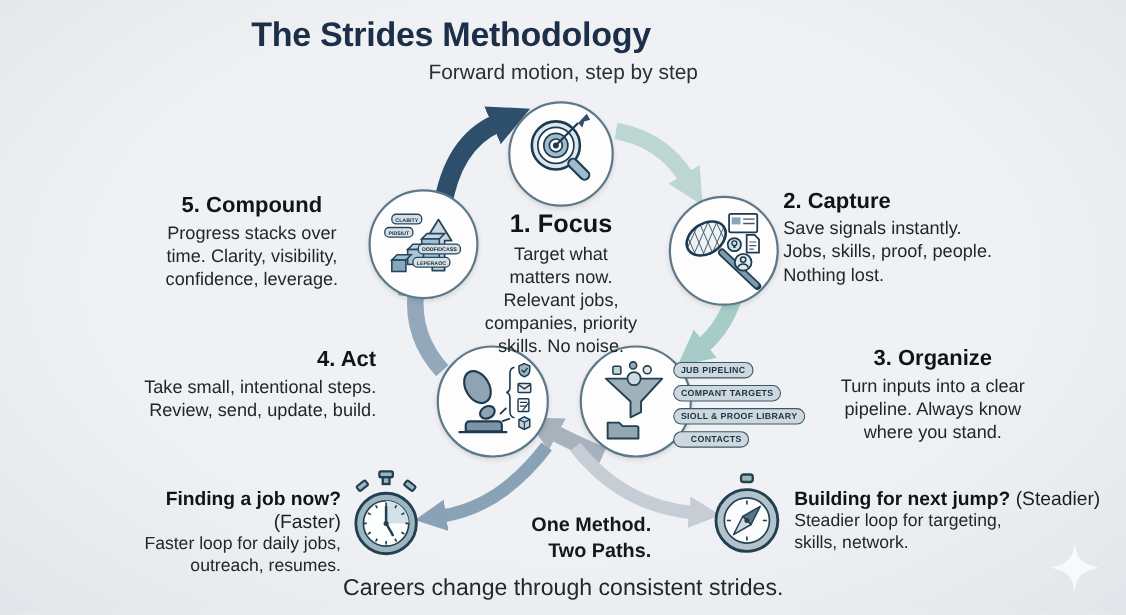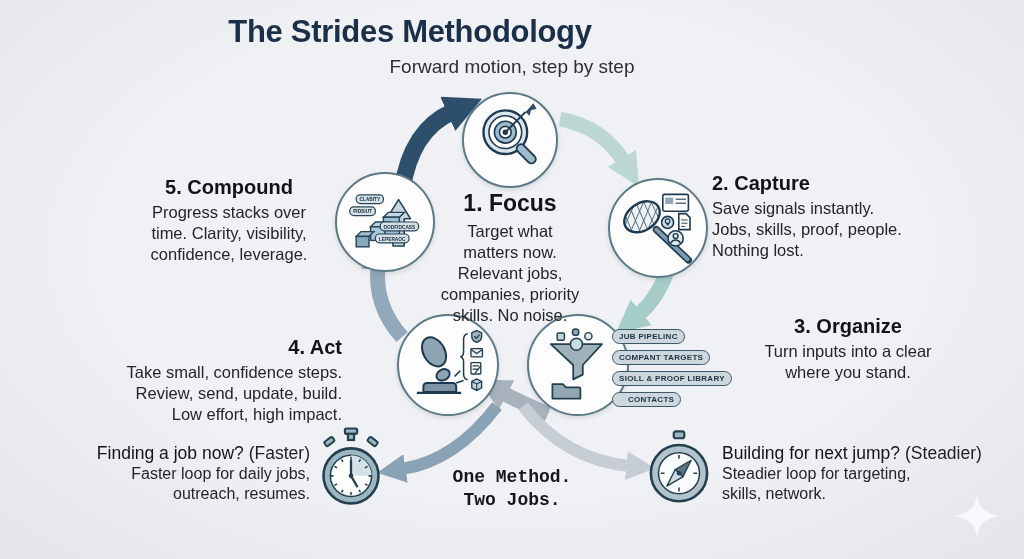--- a/index.html
+++ b/index.html
@@ -23,36 +23,36 @@
   
   #arrows{position:absolute;left:0;top:0;z-index:1;}
   
   .step{position:absolute;z-index:4;color:#22262b;}
   .step-title{font-weight:bold;color:#101419;font-size:20px;margin-bottom:3px;}
   .step-line{font-size:16.5px;line-height:1.27;}
   #txt-focus{left:390px;top:190px;width:240px;text-align:center;}
   #txt-focus .step-title{font-size:23px;margin-bottom:4px;}
   #txt-capture{left:712px;top:172px;width:276px;text-align:left;}
   #txt-organize{left:708px;top:315px;width:280px;text-align:center;}
-  #txt-act{left:112px;top:316px;width:230px;text-align:right;margin-top:20px;}
+  #txt-act{left:112px;top:316px;width:230px;text-align:right;}
   #txt-compound{left:138px;top:176px;width:182px;text-align:center;}
   
   .pill{position:absolute;left:612px;z-index:3;display:inline-block;white-space:nowrap;
         font-size:8px;font-weight:bold;letter-spacing:.3px;color:#1c323f;
         background:#cdd8de;border:1.5px solid #3c5868;border-radius:8px;padding:2px 6px;text-align:right;}
   #pill-0{top:329px;} #pill-1{top:350px;} #pill-2{top:371px;} #pill-3{top:392px;padding-left:15px;}
   
   .path-block{position:absolute;z-index:4;color:#22262b;}
   .path-title{font-size:17.5px;color:#101419;}
-  .path-title .q{font-weight:normal;margin-top:46px;}
+  .path-title .q{font-weight:bold;margin-top:46px;}
   .path-title .mode{font-weight:normal;margin-left:5px;color:#1b1f24;}
   .path-line{font-size:16px;line-height:1.26;}
   #blk-faster{left:88px;top:443px;width:222px;text-align:right;}
   #blk-steadier{left:722px;top:443px;width:292px;text-align:left;}
-  #blk-center{left:432px;top:466px;width:160px;text-align:center;z-index:4;position:absolute;font-family:Liberation Mono, monospace;}
+  #blk-center{left:432px;top:466px;width:160px;text-align:right;z-index:4;position:absolute;}
   .center-line{font-size:18px;font-weight:bold;color:#14171c;line-height:1.3;}
   .path-icon{position:absolute;z-index:2;}
   #icon-stopwatch{left:312px;top:427px;}
   #icon-compass{left:641px;top:429px;}
   
   .footer{position:absolute;top:523px;left:0;width:1024px;text-align:center;
           font-size:21px;color:#23272c;z-index:4;}
   #sparkle{position:absolute;left:955px;top:494px;z-index:1;}
 </style>
 </head>
@@ -209,28 +209,28 @@
   <div class="step" id="txt-capture">
     <div class="step-title">2. Capture</div>
     <div class="step-line">Save signals instantly.</div>
     <div class="step-line">Jobs, skills, proof, people.</div>
     <div class="step-line">Nothing lost.</div>
   </div>
 
   <div class="step" id="txt-organize">
     <div class="step-title">3. Organize</div>
     <div class="step-line">Turn inputs into a clear</div>
+    <div class="step-line">pipeline. Always know</div>
     <div class="step-line">where you stand.</div>
   </div>
 
   <div class="step" id="txt-act">
     <div class="step-title">4. Act</div>
-    <div class="step-line">Take small, confidence steps.</div>
+    <div class="step-line">Take small, intentional steps.</div>
     <div class="step-line">Review, send, update, build.</div>
-    <div class="step-line">Low effort, high impact.</div>
   </div>
 
   <div class="step" id="txt-compound">
     <div class="step-title">5. Compound</div>
     <div class="step-line">Progress stacks over</div>
     <div class="step-line">time. Clarity, visibility,</div>
     <div class="step-line">confidence, leverage.</div>
   </div>
 
   <div class="path-block" id="blk-faster">
@@ -251,21 +251,21 @@
       <circle cx="50" cy="64" r="27" fill="#fdfefe" stroke="#24404f" stroke-width="2"></circle>
       <path d="M50 64 L50 37 A27 27 0 0 1 77 64 Z" fill="#d3e2e8"></path>
       <path d="M50 39 L50 43 M62.5 42.4 L60.5 45.8 M71.7 51.5 L68.2 53.5 M77 64 L73 64 M71.7 76.5 L68.2 74.5 M62.5 85.7 L60.5 82.2 M50 89 L50 85 M37.5 85.7 L39.5 82.2 M28.3 76.5 L31.8 74.5 M23 64 L27 64 M28.3 51.5 L31.8 53.5 M37.5 42.4 L39.5 45.8" stroke="#24404f" stroke-width="2" fill="none"></path>
       <path d="M50 64 L50 44 M50 64 L58 77.8" stroke="#24404f" stroke-width="3" fill="none" stroke-linecap="round"></path>
       <circle cx="50" cy="64" r="3" fill="#24404f"></circle>
     </svg>
   </div>
 
   <div id="blk-center">
     <div class="center-line">One Method.</div>
-    <div class="center-line">Two Jobs.</div>
+    <div class="center-line">Two Paths.</div>
   </div>
 
   <div class="path-icon" id="icon-compass">
     <svg width="76" height="80" viewBox="0 0 100 105">
       <rect x="43" y="3" width="14" height="9" rx="3" fill="#9db7c2" stroke="#24404f" stroke-width="2.8"></rect>
       <circle cx="50" cy="58" r="37" fill="#b2c3cd" stroke="#24404f" stroke-width="3.4"></circle>
       <circle cx="50" cy="58" r="27" fill="#fbfcfd" stroke="#24404f" stroke-width="2"></circle>
       <path d="M50 34 L50 39 M74 58 L69 58 M50 82 L50 77 M26 58 L31 58" stroke="#24404f" stroke-width="2"></path>
       <polygon points="66,41 55,62.8 45,53.2" fill="#5b7482" stroke="#24404f" stroke-width="1.8" stroke-linejoin="round"></polygon>
       <polygon points="34,75 45,53.2 55,62.8" fill="#cdd9e0" stroke="#24404f" stroke-width="1.8" stroke-linejoin="round"></polygon>
@@ -274,18 +274,19 @@
   </div>
 
   <div class="path-block" id="blk-steadier">
     <div class="path-title">
       <span class="q">Building for next jump?</span><span class="mode">(Steadier)</span>
     </div>
     <div class="path-line">Steadier loop for targeting,</div>
     <div class="path-line">skills, network.</div>
   </div>
 
+  <div class="footer">Careers change through consistent strides.</div>
 
   <svg id="sparkle" width="44" height="44" viewBox="0 0 44 44">
     <path d="M22 0 C24 14 28 18 44 22 C28 26 24 30 22 44 C20 30 16 26 0 22 C16 18 20 14 22 0 Z" fill="#f7f9fc"></path>
   </svg>
 
 </div>
 
 </body></html>

